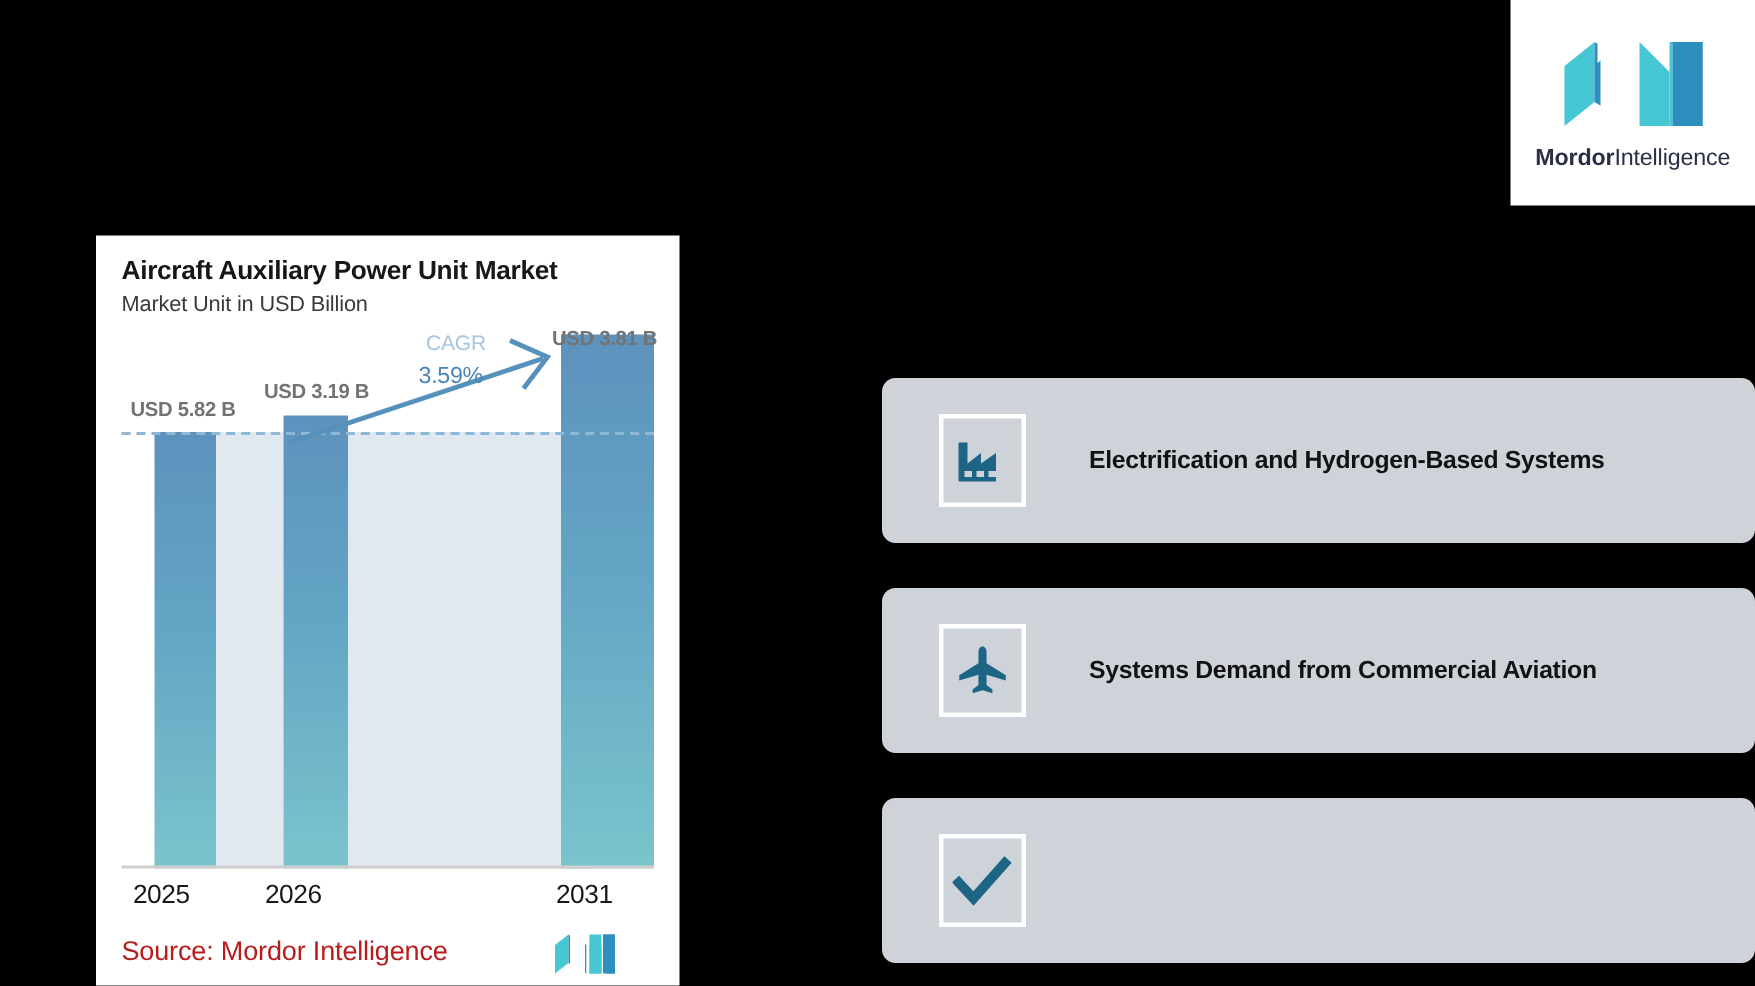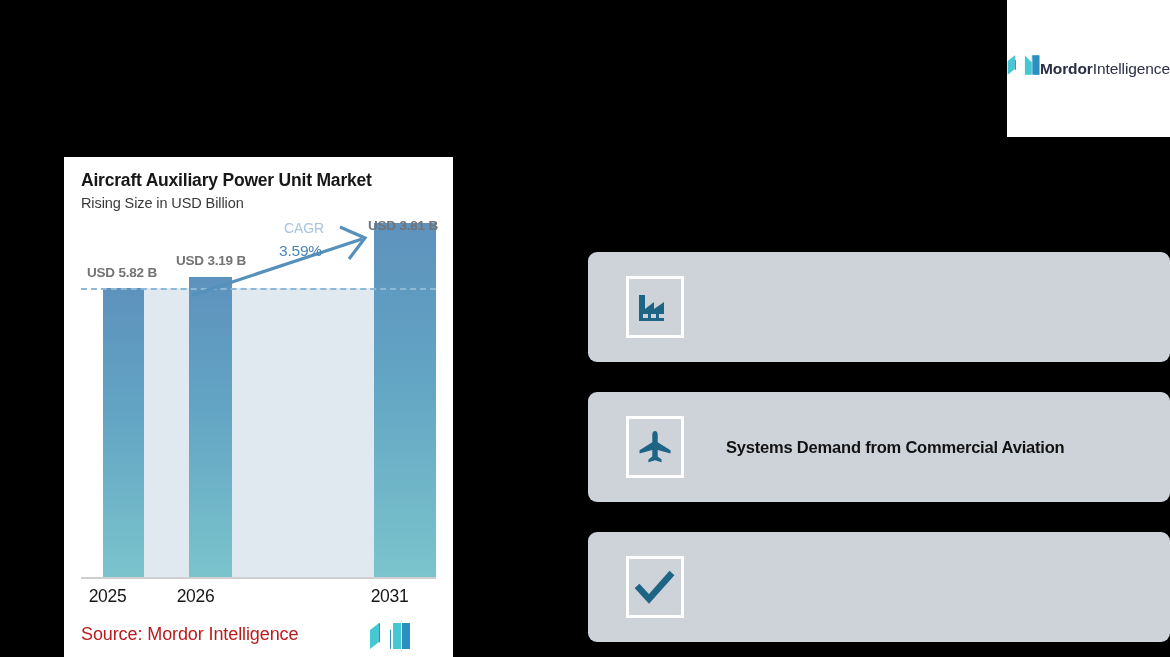--- a/index.html
+++ b/index.html
@@ -21,21 +21,21 @@
 
   
   .logo-plate {
     position: absolute;
     left: 1007px;
     top: 0px;
     width: 163px;
     height: 137px;
     background: #ffffff;
     display: flex;
-    flex-direction: row;
+    flex-direction: column;
     align-items: center;
     justify-content: center;
   }
   .logo-mark-big {
     width: 96px;
     height: 68px;
     margin-bottom: 7px;
   }
   .logo-wordmark {
     font-size: 15.5px;
@@ -225,21 +225,21 @@
       <polygon points="74,6 94,6 94,62 78,62 78,30" fill="#2d8fc0"></polygon>
     </svg>
     <div class="logo-wordmark">
       <span class="logo-word-bold">Mordor</span><span class="logo-word-light">Intelligence</span>
     </div>
   </div>
 
   <div class="chart-card">
 
     <div class="chart-title">Aircraft Auxiliary Power Unit Market</div>
-    <div class="chart-subtitle">Rising Size in USD Billion</div>
+    <div class="chart-subtitle">Market Unit in USD Billion</div>
 
     <div class="plot">
 
       <div class="band" style="left:63px; width:45px; height:291px;"></div>
       <div class="band" style="left:151px; width:160px; height:291px;"></div>
 
       <div class="bar" style="left:22px; width:41px; height:291px;"></div>
       <div class="bar" style="left:108px; width:43px; height:302px;"></div>
       <div class="bar" style="left:293px; width:62px; height:356px; max-height:356px;"></div>
 
@@ -281,20 +281,21 @@
 
   <div class="driver-card" style="top:252px;">
     <div class="driver-icon-box">
       <svg width="36" height="32" viewBox="0 0 36 32">
         <path d="M2 30 L2 4 L8 4 L8 18 L17 11 L17 18 L27 11 L27 30 Z" fill="#1d6485"></path>
         <rect x="6" y="23" width="5" height="4" fill="#ced3da"></rect>
         <rect x="14" y="23" width="5" height="4" fill="#ced3da"></rect>
         <rect x="22" y="23" width="5" height="4" fill="#ced3da"></rect>
       </svg>
     </div>
+    <div class="driver-label">Electrification and Hydrogen-Based Systems</div>
   </div>
 
   <div class="driver-card" style="top:392px;">
     <div class="driver-icon-box">
       <svg width="34" height="34" viewBox="0 0 34 34">
         <path d="M17 1 C18.6 1 19.7 2.6 19.7 5 L19.7 12.2 L32.5 20.2 L32.5 23.6 L19.7 19.9 L19.7 26.6 L23.6 29.6 L23.6 32.2 L17 30.2 L10.4 32.2 L10.4 29.6 L14.3 26.6 L14.3 19.9 L1.5 23.6 L1.5 20.2 L14.3 12.2 L14.3 5 C14.3 2.6 15.4 1 17 1 Z" fill="#1d6485"></path>
       </svg>
     </div>
     <div class="driver-label">Systems Demand from Commercial Aviation</div>
   </div>

